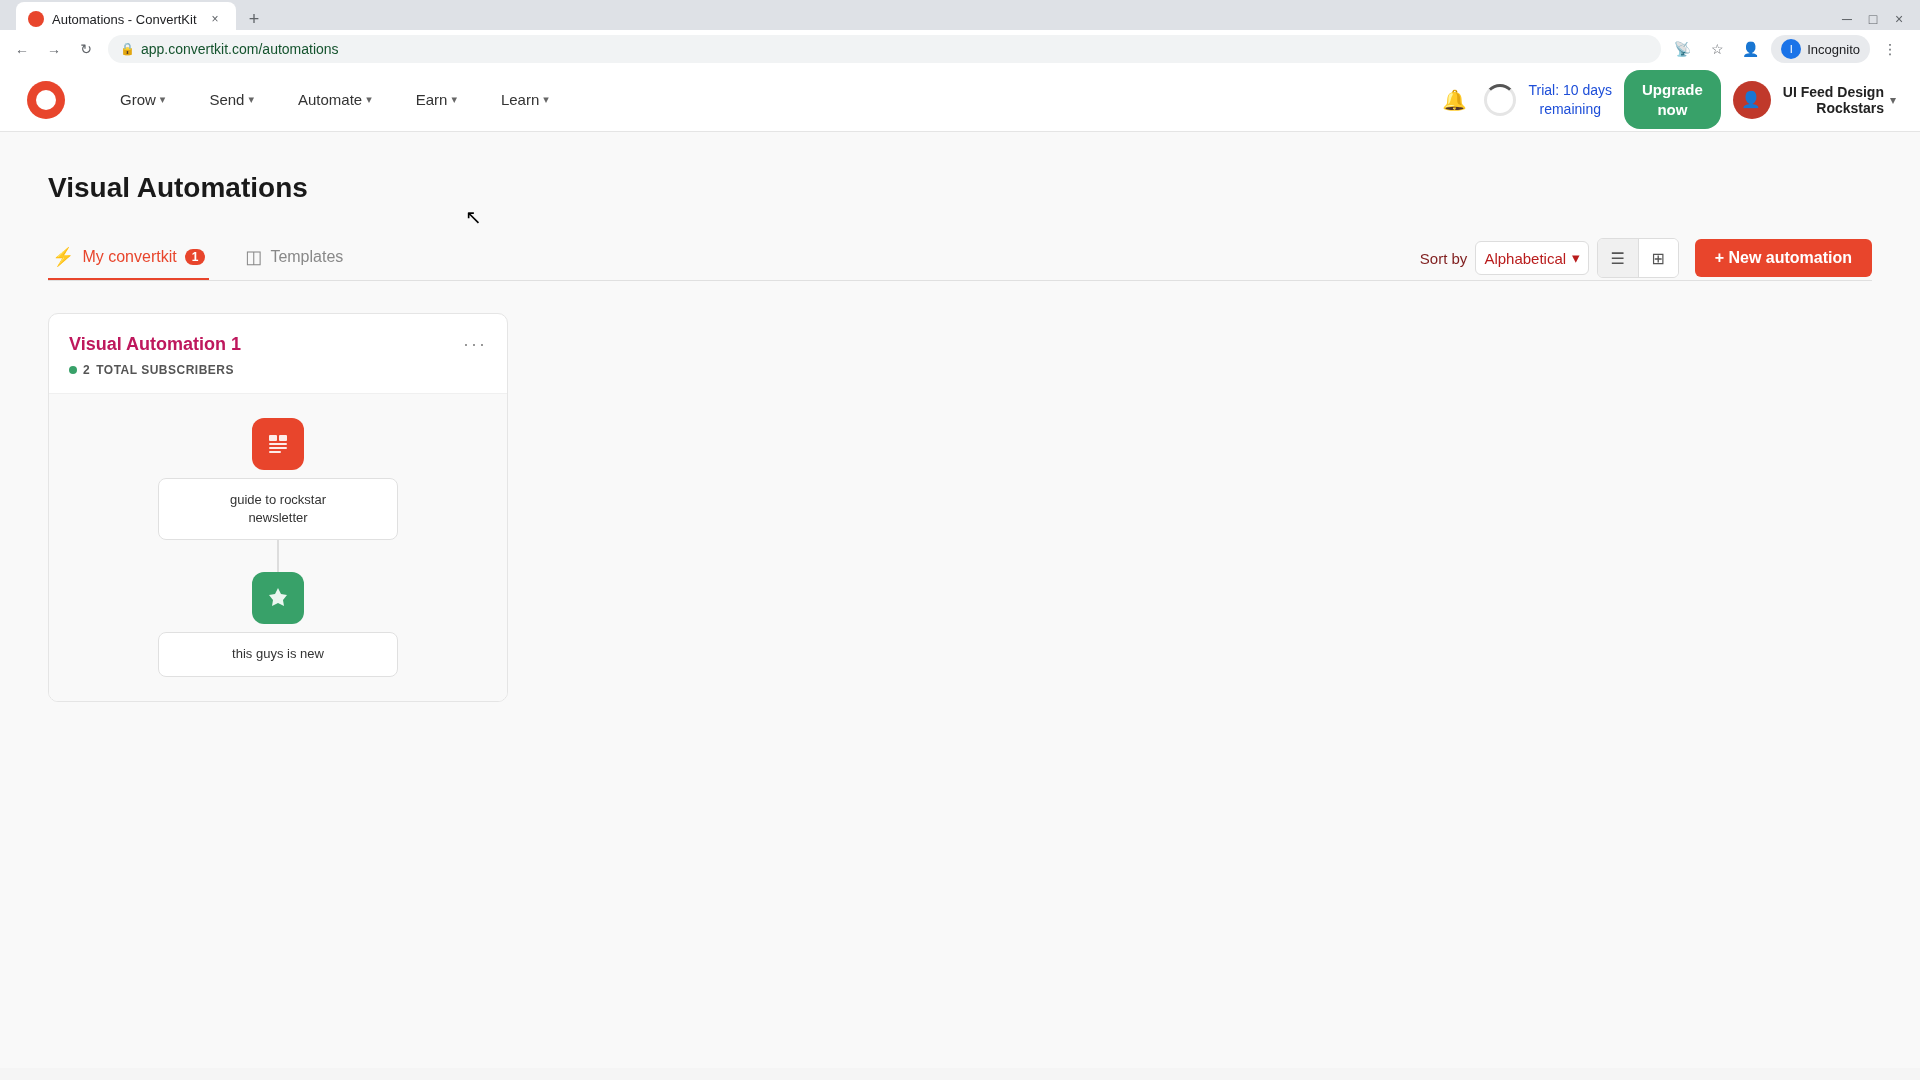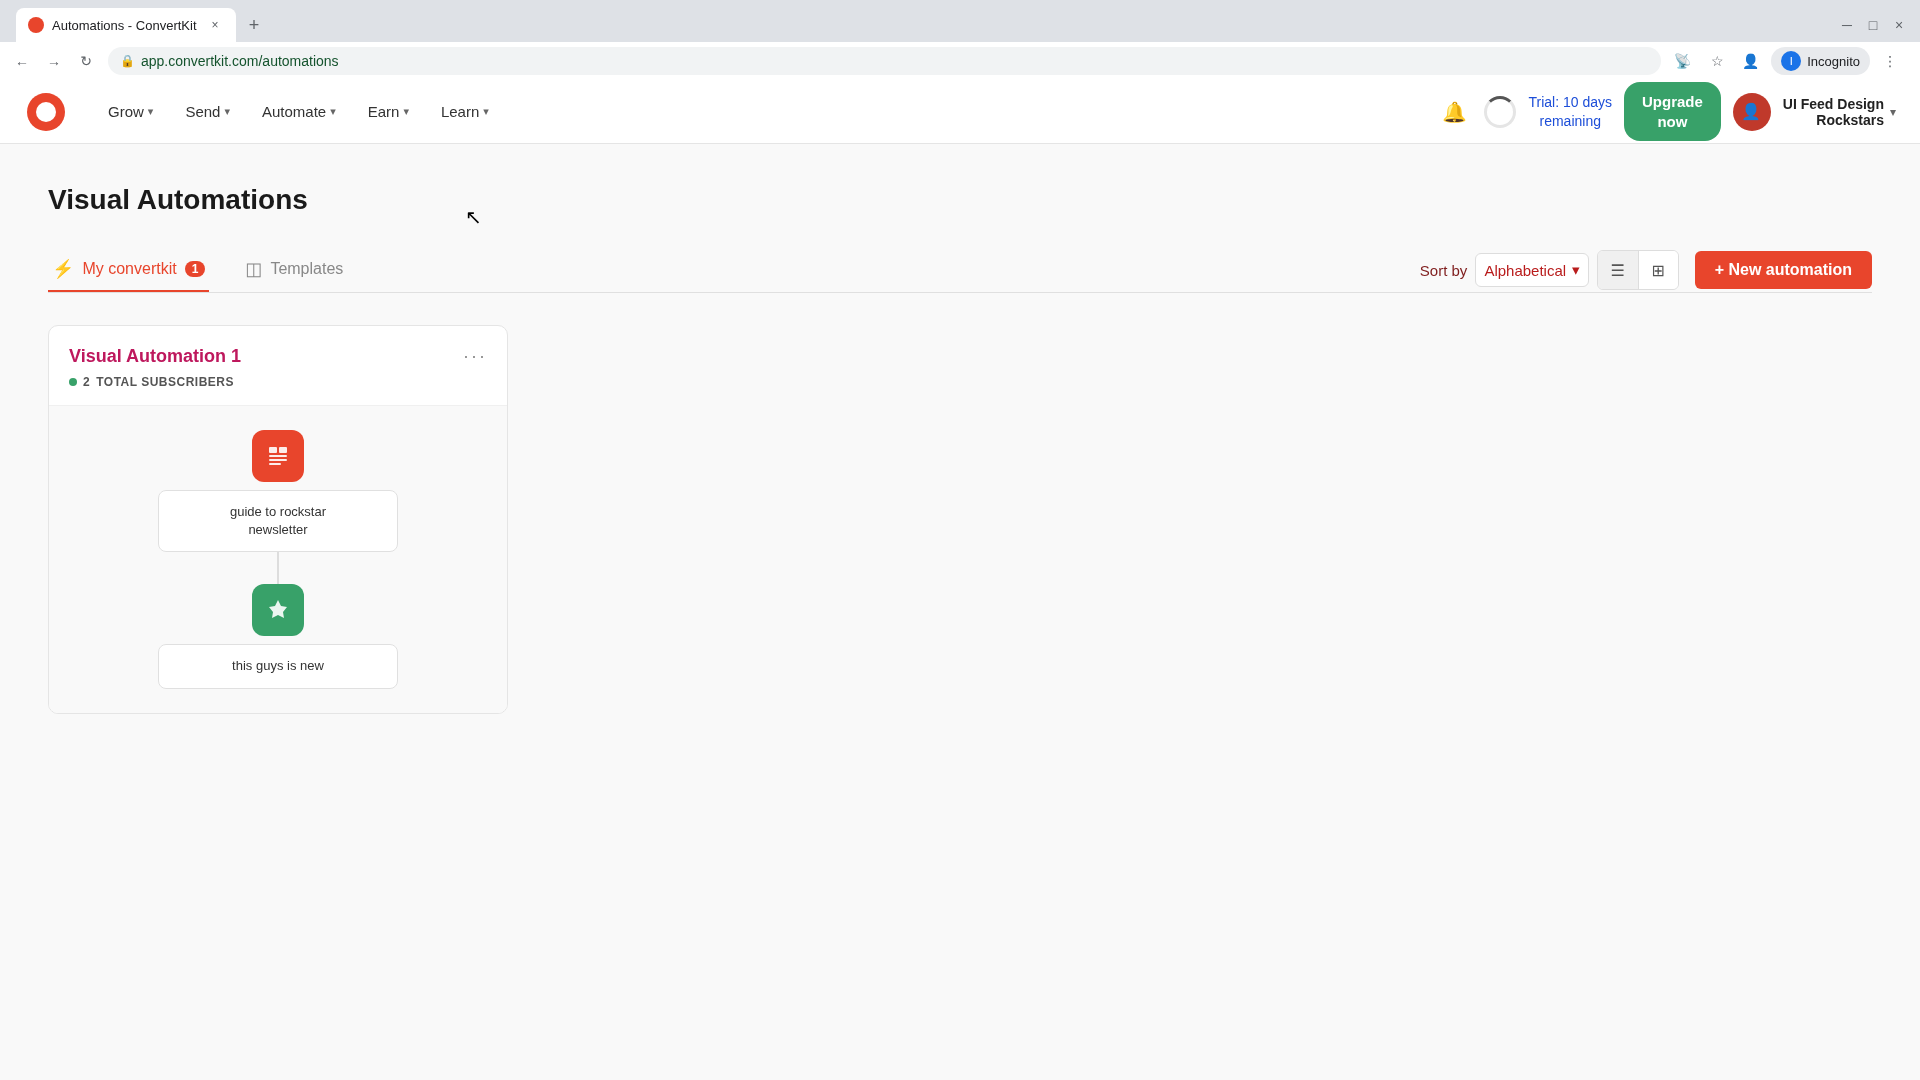--- a/index.html
+++ b/index.html
@@ -8,21 +8,21 @@
     
     .browser-chrome {
       width: 1920px;
       background: #dee1e6;
     }
     .browser-tab-bar {
       display: flex;
       align-items: center;
       padding: 8px 0 0 0;
       background: #dee1e6;
-      height: 42px;
+      height: 30px;
     }
     .browser-tab {
       display: flex;
       align-items: center;
       background: #ffffff;
       border-radius: 8px 8px 0 0;
       padding: 0 12px;
       height: 34px;
       min-width: 220px;
       gap: 8px;
@@ -120,21 +120,21 @@
     }
 
     
     .top-nav {
       display: flex;
       align-items: center;
       background: #ffffff;
       height: 64px;
       padding: 0 24px;
       border-bottom: 1px solid #e5e5e5;
-      gap: 0;
+      gap: 12px;
     }
     .logo-btn {
       width: 44px; height: 44px;
       display: flex; align-items: center; justify-content: center;
       margin-right: 24px;
     }
     .logo-circle {
       width: 38px; height: 38px;
       border-radius: 50%;
       background: #e8452c;

